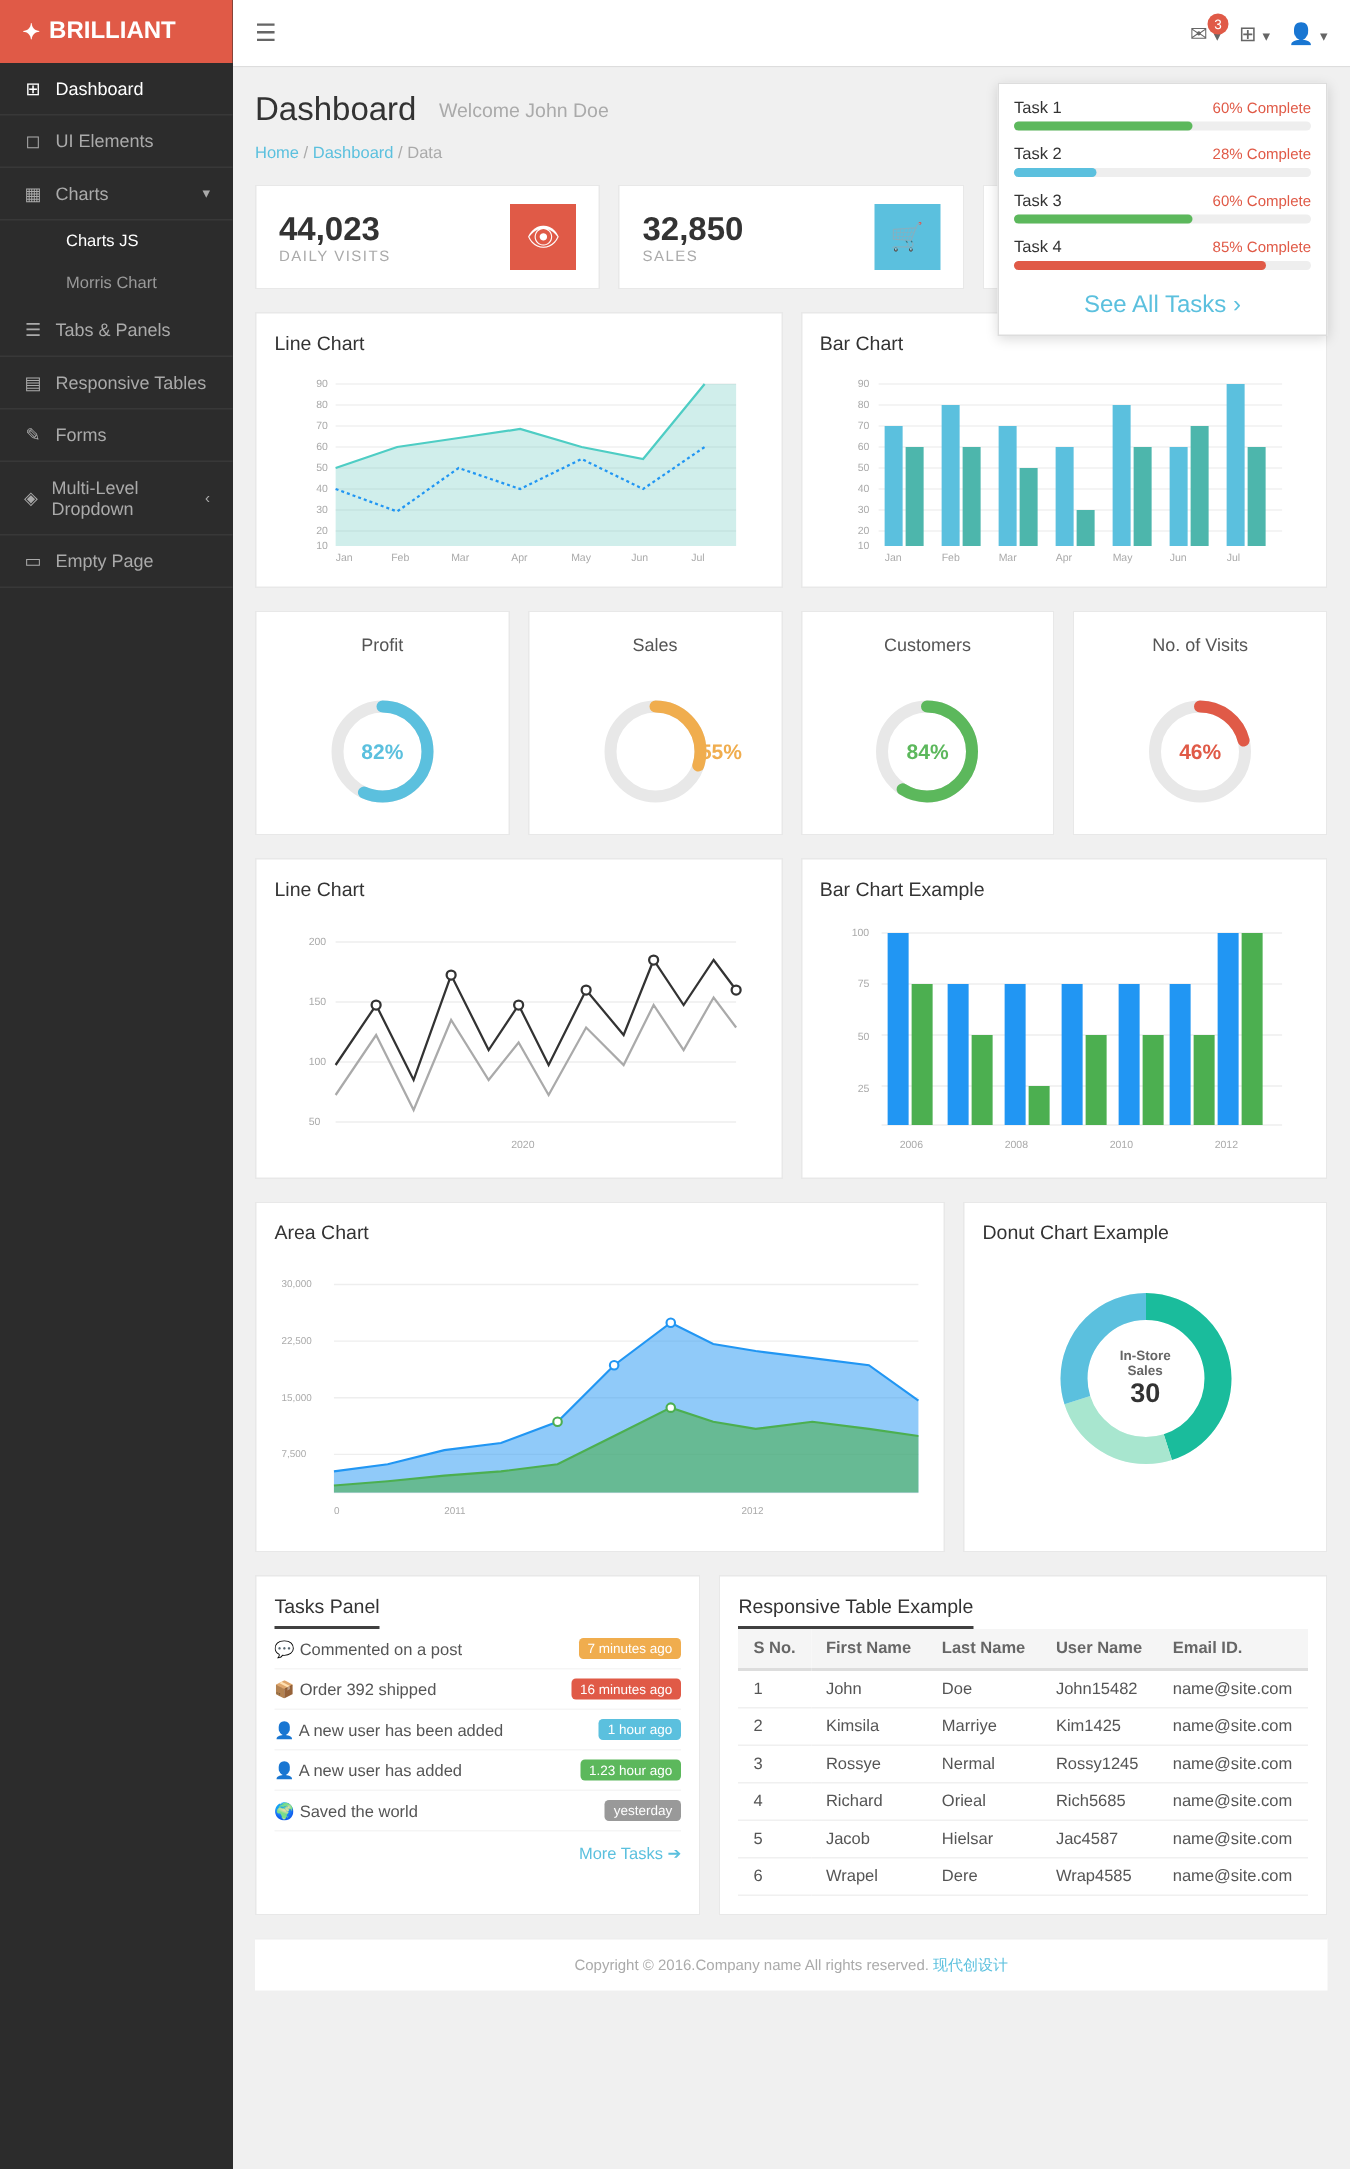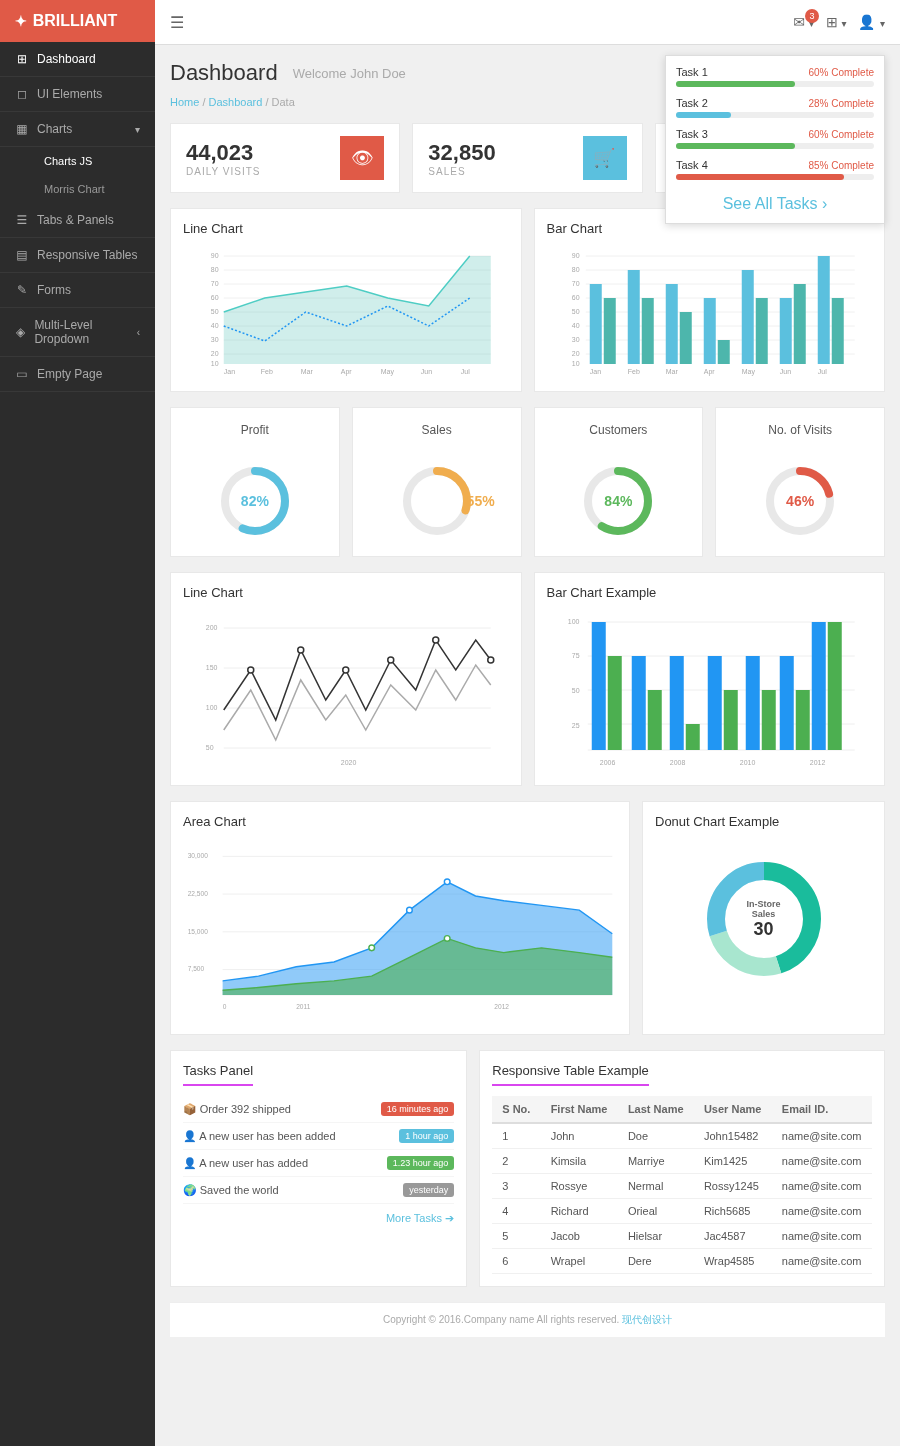--- a/index.html
+++ b/index.html
@@ -73,21 +73,21 @@
     .donut-row { display: flex; gap: 12px; margin-bottom: 15px; }
     .donut-card { background: white; flex: 1; padding: 15px; border: 1px solid #e8e8e8; display: flex; flex-direction: column; align-items: center; }
     .donut-card .card-label { font-size: 12px; color: #555; margin-bottom: 24px; }
 
     
     .bottom-charts { display: flex; gap: 12px; margin-bottom: 15px; }
 
     
     .bottom-panels { display: flex; gap: 12px; margin-bottom: 15px; }
     .panel-card { background: white; padding: 12px; border: 1px solid #e8e8e8; }
-    .panel-title { font-size: 13px; color: #333; font-weight: 500; border-bottom: 2px solid #d946ef; padding-bottom: 6px; margin-bottom: 10px; display: inline-block; }
+    .panel-title { font-size: 13px; color: #333; font-weight: 500; border-bottom: 2px solid #404040; padding-bottom: 6px; display: inline-block; }
 
     
     .task-list-item { display: flex; justify-content: space-between; align-items: center; padding: 6px 0; border-bottom: 1px solid #f5f5f5; font-size: 11px; color: #555; }
     .task-list-item:last-child { border-bottom: none; }
     .task-tag { padding: 2px 6px; border-radius: 3px; color: white; font-size: 9px; white-space: nowrap; }
     .tag-orange { background: #f0ad4e; }
     .tag-pink { background: #e05a47; }
     .tag-red { background: #c0392b; }
     .tag-blue { background: #5bc0de; }
     .tag-green { background: #5cb85c; }
@@ -506,20 +506,24 @@
             <div style="font-size:18px;font-weight:600;color:#333;">30</div>
           </div>
         </div>
       </div>
     </div>
   </div>
 
   <div class="bottom-panels">
     <div class="panel-card" style="flex:1;">
       <div class="panel-title">Tasks Panel</div>
+      <div class="task-list-item">
+        <span>💬 Commented on a post</span>
+        <span class="task-tag tag-orange">7 minutes ago</span>
+      </div>
       <div class="task-list-item">
         <span>📦 Order 392 shipped</span>
         <span class="task-tag tag-pink">16 minutes ago</span>
       </div>
       <div class="task-list-item">
         <span>👤 A new user has been added</span>
         <span class="task-tag tag-blue">1 hour ago</span>
       </div>
       <div class="task-list-item">
         <span>👤 A new user has added</span>

